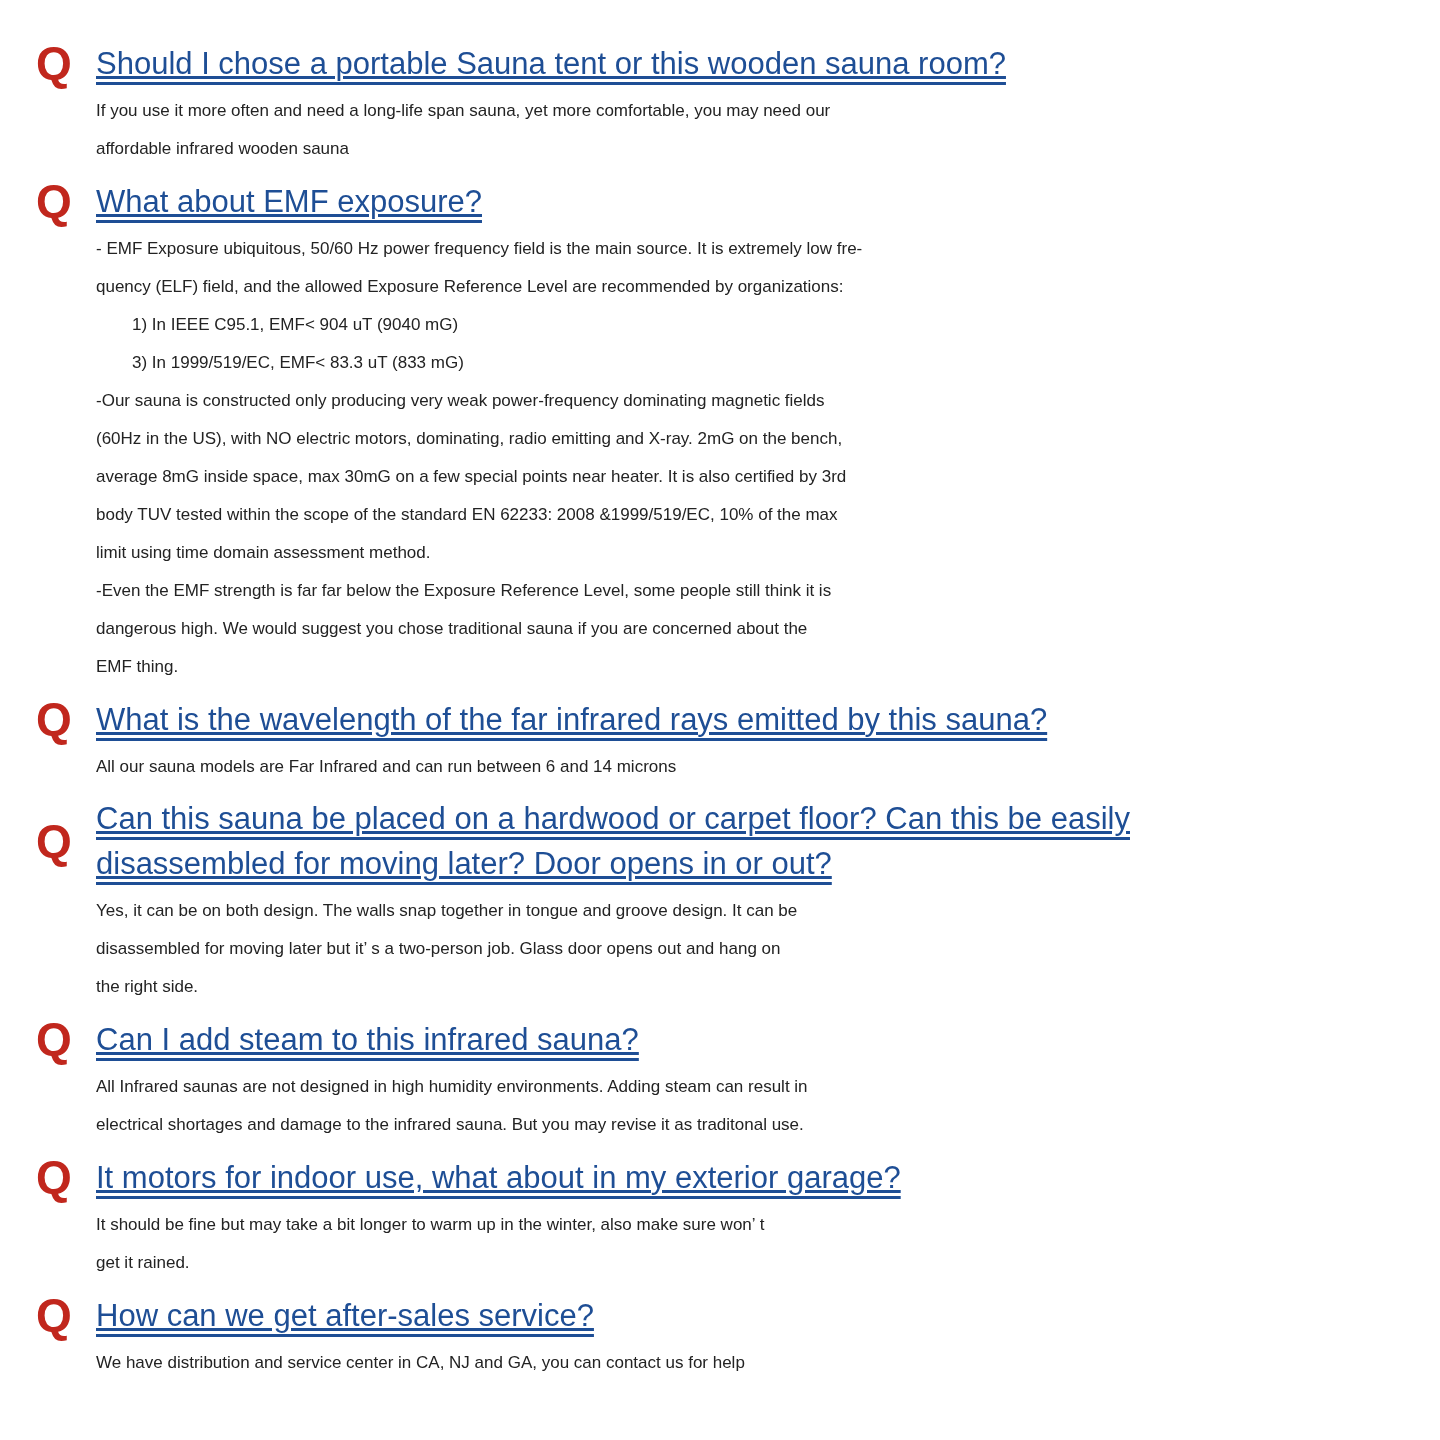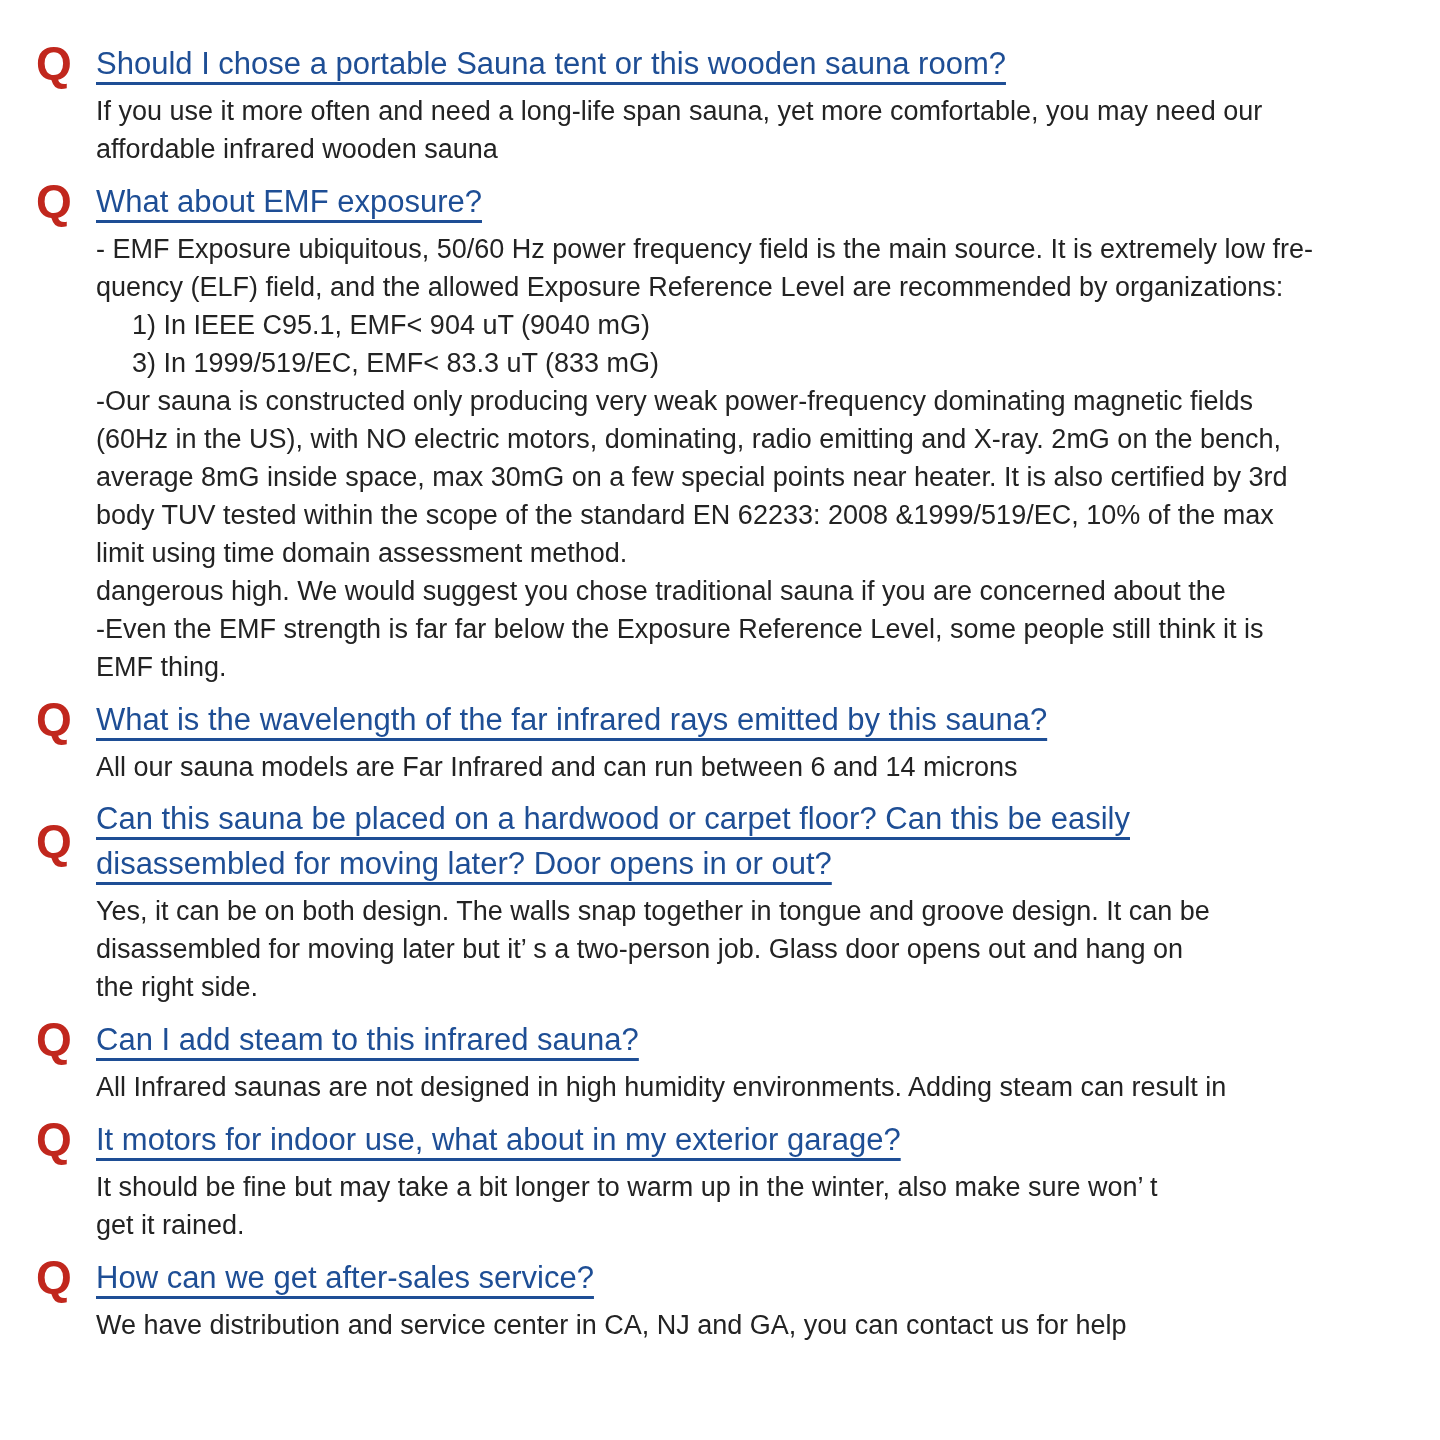--- a/index.html
+++ b/index.html
@@ -36,32 +36,33 @@
     font-size: 46px;
     font-weight: 700;
     line-height: 1;
     text-align: left;
   }
   .q-text {
     color: var(--q-blue);
     font-size: 31px;
     line-height: 45px;
     font-weight: 400;
+    text-decoration: underline;
   }
   .q-line {
     text-decoration: underline;
     text-decoration-thickness: 3px;
     text-underline-offset: 8px;
     cursor: pointer;
   }
   .answers {
     margin-left: 60px;
     margin-top: 6px;
     color: var(--ink);
-    font-size: 27px;
+    font-size: 17px;
     line-height: 38px;
   }
   .a-line { white-space: nowrap; }
   .a-line.indent { padding-left: 36px; }
 </style>
 </head>
 <body>
 
 <div class="faq-page">
   <div id="faq-list">
@@ -88,22 +89,22 @@
     <div class="answers">
           <div class="a-line">- EMF Exposure ubiquitous, 50/60 Hz power frequency field is the main source. It is extremely low fre-</div>
           <div class="a-line">quency (ELF) field, and the allowed Exposure Reference Level are recommended by organizations:</div>
           <div class="a-line indent">1) In IEEE C95.1, EMF&lt; 904 uT (9040 mG)</div>
           <div class="a-line indent">3) In 1999/519/EC, EMF&lt; 83.3 uT (833 mG)</div>
           <div class="a-line">-Our sauna is constructed only producing very weak power-frequency dominating magnetic fields</div>
           <div class="a-line">(60Hz in the US), with NO electric motors, dominating, radio emitting and X-ray. 2mG on the bench,</div>
           <div class="a-line">average 8mG inside space, max 30mG on a few special points near heater. It is also certified by 3rd</div>
           <div class="a-line">body TUV tested within the scope of the standard EN 62233: 2008 &amp;1999/519/EC, 10% of the max</div>
           <div class="a-line">limit using time domain assessment method.</div>
+          <div class="a-line">-Even the EMF strength is far far below the Exposure Reference Level, some people still think it is</div>
           <div class="a-line">dangerous high. We would suggest you chose traditional sauna if you are concerned about the</div>
-          <div class="a-line">-Even the EMF strength is far far below the Exposure Reference Level, some people still think it is</div>
           <div class="a-line">EMF thing.</div>
         </div>
   </div>
 
   <div class="faq-item">
     <div class="q-row">
       <span class="q-marker">Q</span>
       <div class="q-text">
             <div class="q-line">What is the wavelength of the far infrared rays emitted by this sauna?</div>
           </div>
@@ -130,20 +131,21 @@
 
   <div class="faq-item">
     <div class="q-row">
       <span class="q-marker">Q</span>
       <div class="q-text">
             <div class="q-line">Can I add steam to this infrared sauna?</div>
           </div>
     </div>
     <div class="answers">
           <div class="a-line">All Infrared saunas are not designed in high humidity environments. Adding steam can result in</div>
+          <div class="a-line">electrical shortages and damage to the infrared sauna. But you may revise it as traditonal use.</div>
         </div>
   </div>
 
   <div class="faq-item">
     <div class="q-row">
       <span class="q-marker">Q</span>
       <div class="q-text">
             <div class="q-line">It motors for indoor use, what about in my exterior garage?</div>
           </div>
     </div>

